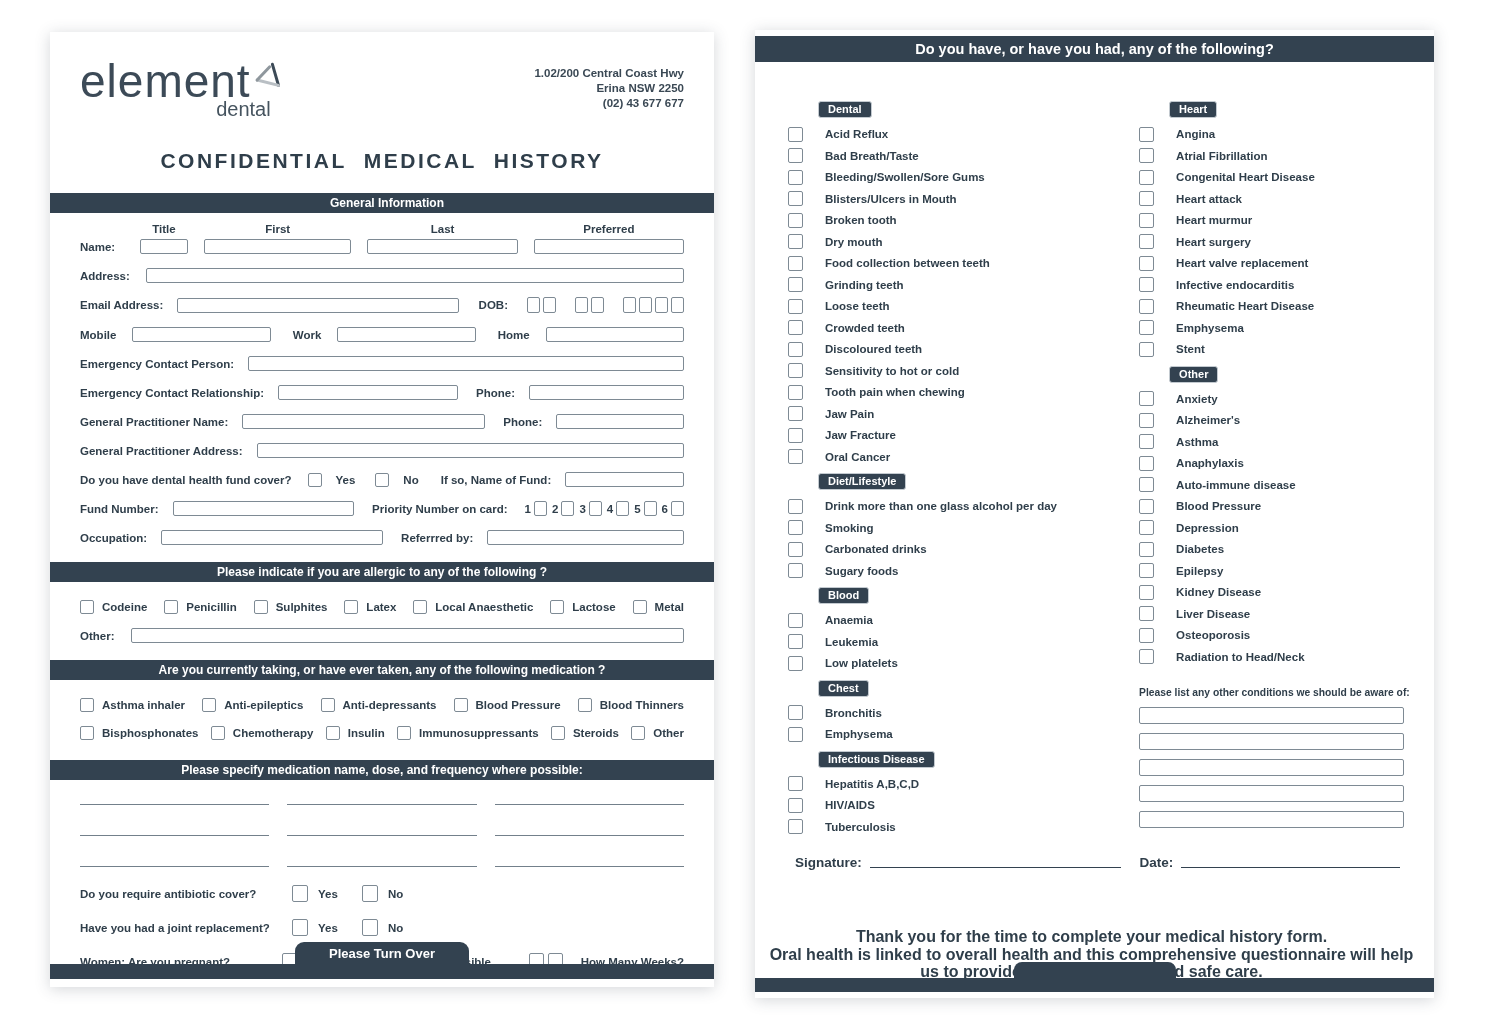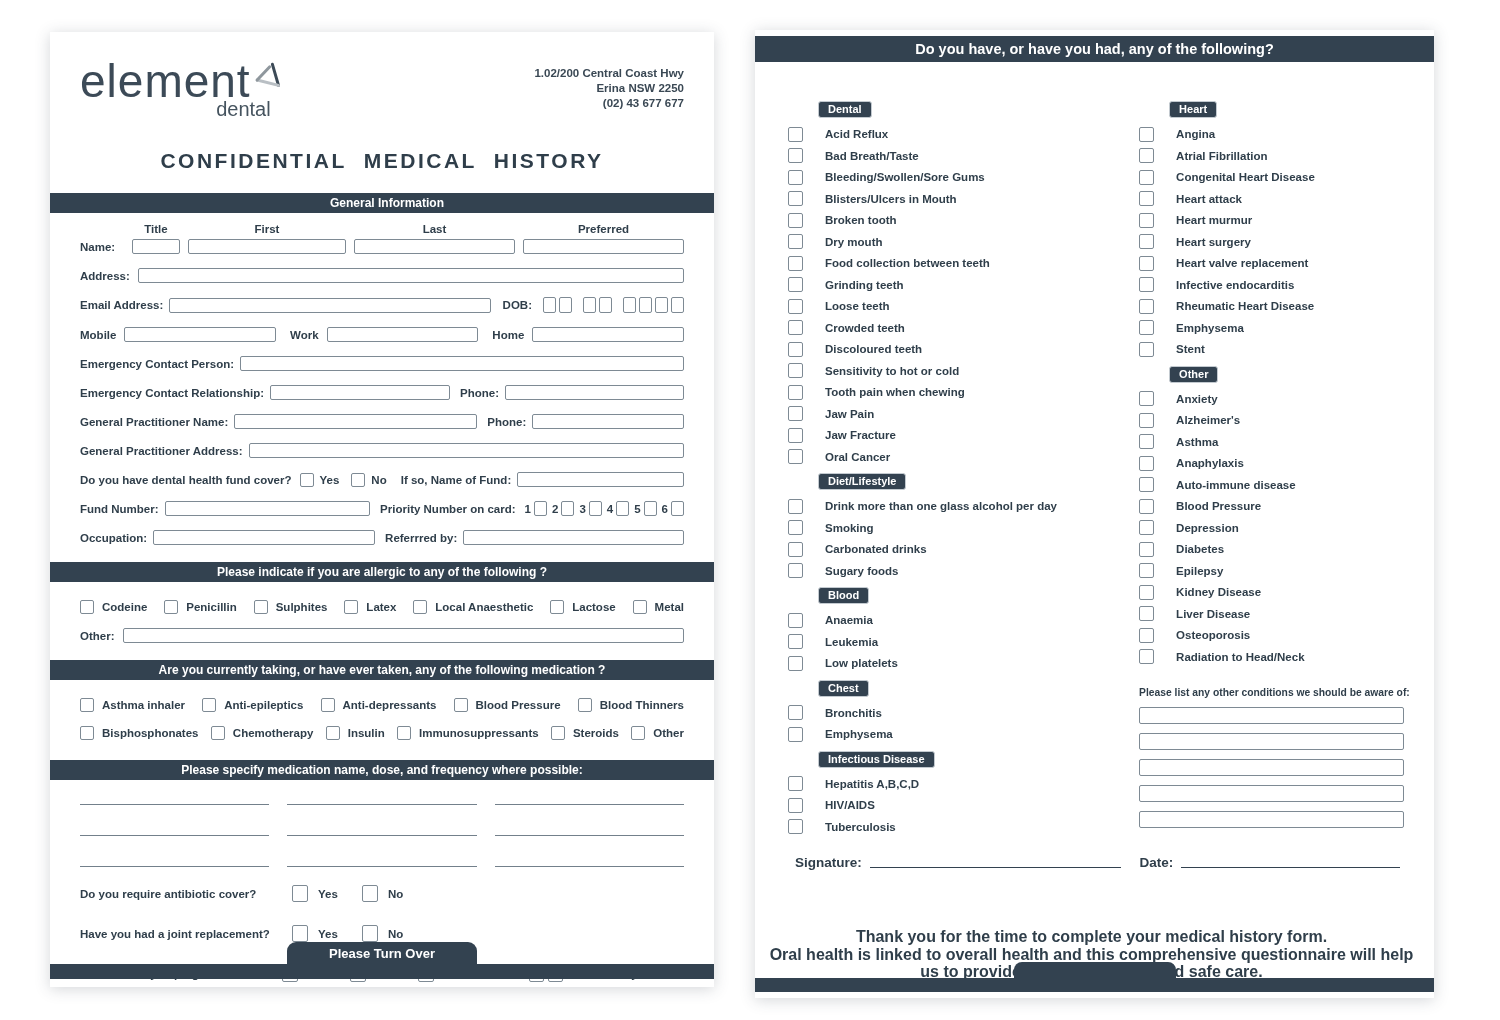--- a/index.html
+++ b/index.html
@@ -28,21 +28,21 @@
 
   
   .bar{margin:0 -30px;height:20px;line-height:20px;background:var(--dark);color:#fff;
        text-align:center;font-weight:bold;font-size:12px;}
   .bar-general{margin-top:20px;padding-left:10px;}
   .bar-allergy{margin-top:17px;}
   .bar-med{margin-top:17px;}
   .bar-spec{margin-top:20px;}
 
   
-  .row{display:flex;align-items:center;margin-top:14px;}
+  .row{display:flex;align-items:center;margin-top:14px;gap:8px;}
   .lab{font-weight:bold;font-size:11.5px;color:var(--ink);white-space:nowrap;}
   .box{height:15px;border:1px solid var(--bord);border-radius:2px;background:#fff;}
   .grow{flex:1;}
   .ml6{margin-left:6px}.ml8{margin-left:8px}.ml10{margin-left:10px}.ml12{margin-left:12px}.ml14{margin-left:14px}
   .colheads{margin-top:10px;}
   .ch{text-align:center;font-weight:bold;font-size:11.5px;}
   .sp{width:44px;}
   .w-t{width:48px;margin-left:8px;}
   .w-f{flex:1.05;margin-left:8px;}
   .w-l{flex:1.07;margin-left:8px;}
@@ -59,29 +59,29 @@
   .pbox{width:13px;height:15px;border:1px solid var(--bord);border-radius:2px;background:#fff;}
 
   .spread{display:flex;justify-content:space-between;align-items:center;margin-top:18px;}
   .ck{display:flex;align-items:center;}
   .ck-lab{margin-left:8px;font-weight:bold;font-size:11.5px;white-space:nowrap;}
 
   .lrow{display:flex;gap:18px;margin-top:30px;}
   .lrow.first{margin-top:24px;}
   .wline{flex:1;border-bottom:1.5px solid var(--line);height:1px;}
 
-  .q{display:flex;align-items:center;margin-top:23px;}
+  .q{display:flex;align-items:center;margin-top:17px;}
   .q-lab{width:212px;}
   .opt{margin-left:10px;width:44px;font-weight:bold;font-size:11.5px;}
   .q .cb{width:16px;height:17px;}
   .wk{display:flex;margin-left:22px;}
   .wkbox{width:15px;height:17px;border:1.5px solid var(--bord);border-radius:2px;margin-left:4px;background:#fff;}
 
   .pageend{position:absolute;left:0;right:0;bottom:8px;}
-  .tab{width:190px;height:23px;margin:0 auto;background:var(--dark);border-radius:9px 9px 0 0;
+  .tab{width:174px;height:23px;margin:0 auto;background:var(--dark);border-radius:9px 9px 0 0;
        color:#fff;font-weight:bold;font-size:13px;text-align:center;line-height:24px;}
   .endbar{height:15px;background:var(--dark);margin-top:-1px;}
 
   
   .rp-bar{margin-top:6px;height:26px;line-height:26px;background:var(--dark);color:#fff;
           text-align:center;font-weight:bold;font-size:14.5px;}
   .cols{display:flex;padding:0 30px 0 33px;margin-top:36px;}
   .col-l{width:57%;}
   .col-r{width:43%;}
   .badge{display:inline-block;background:var(--dark);color:#fff;font-weight:bold;font-size:11px;

